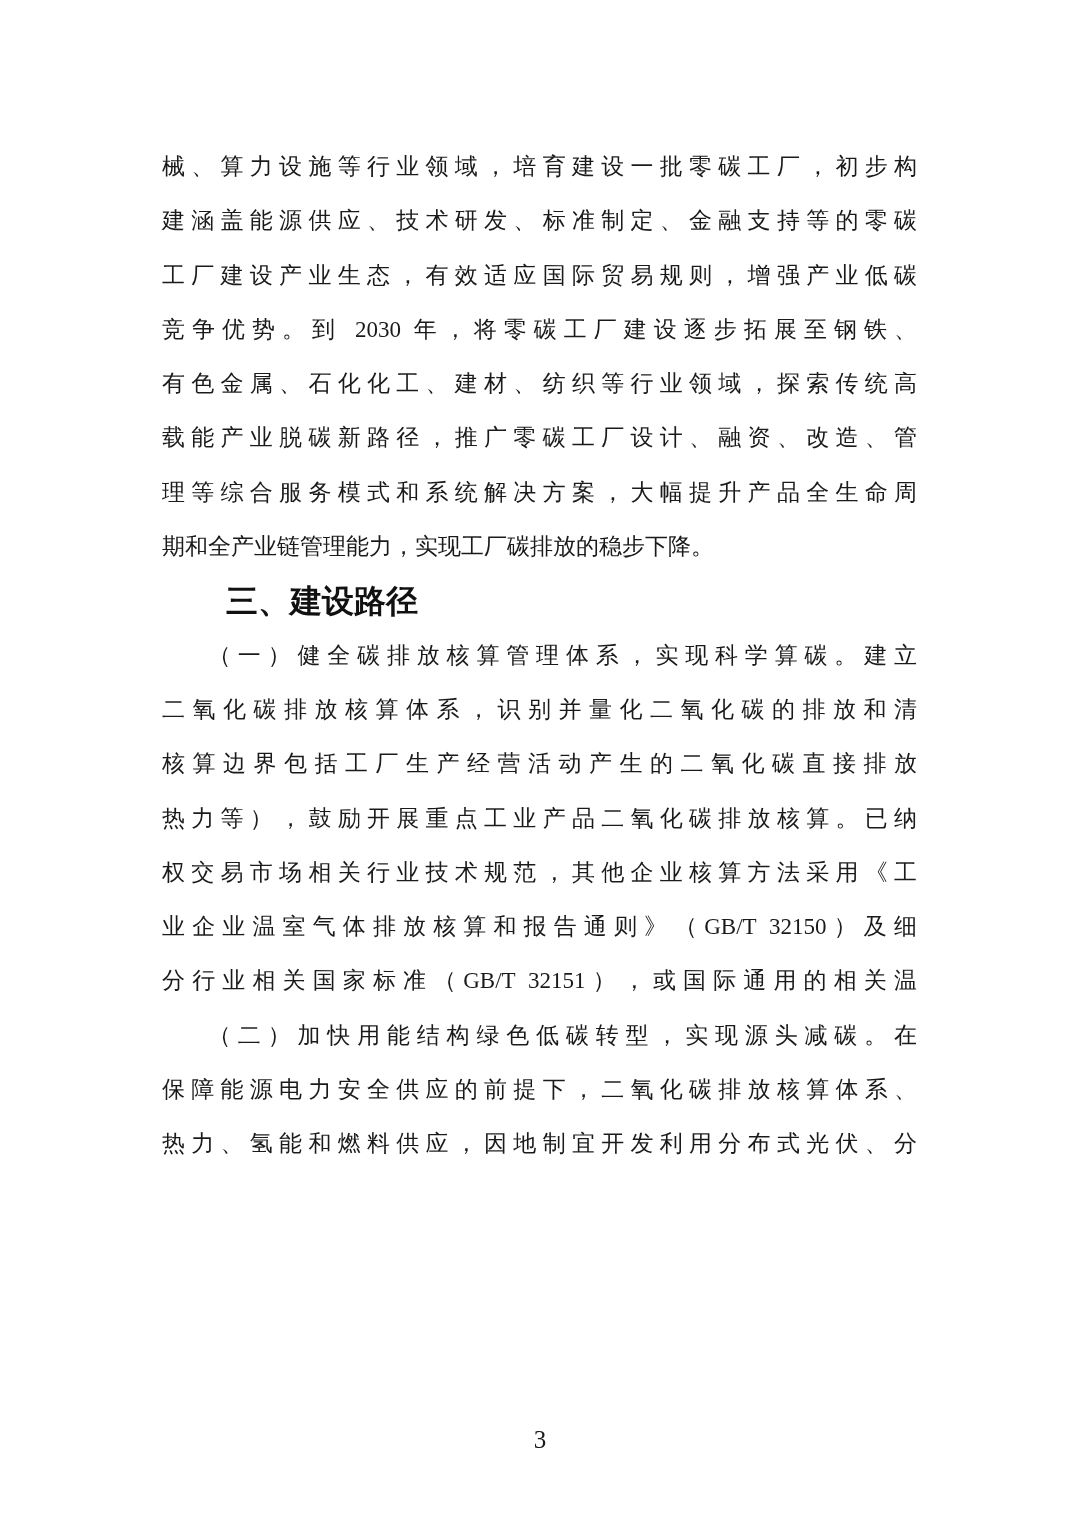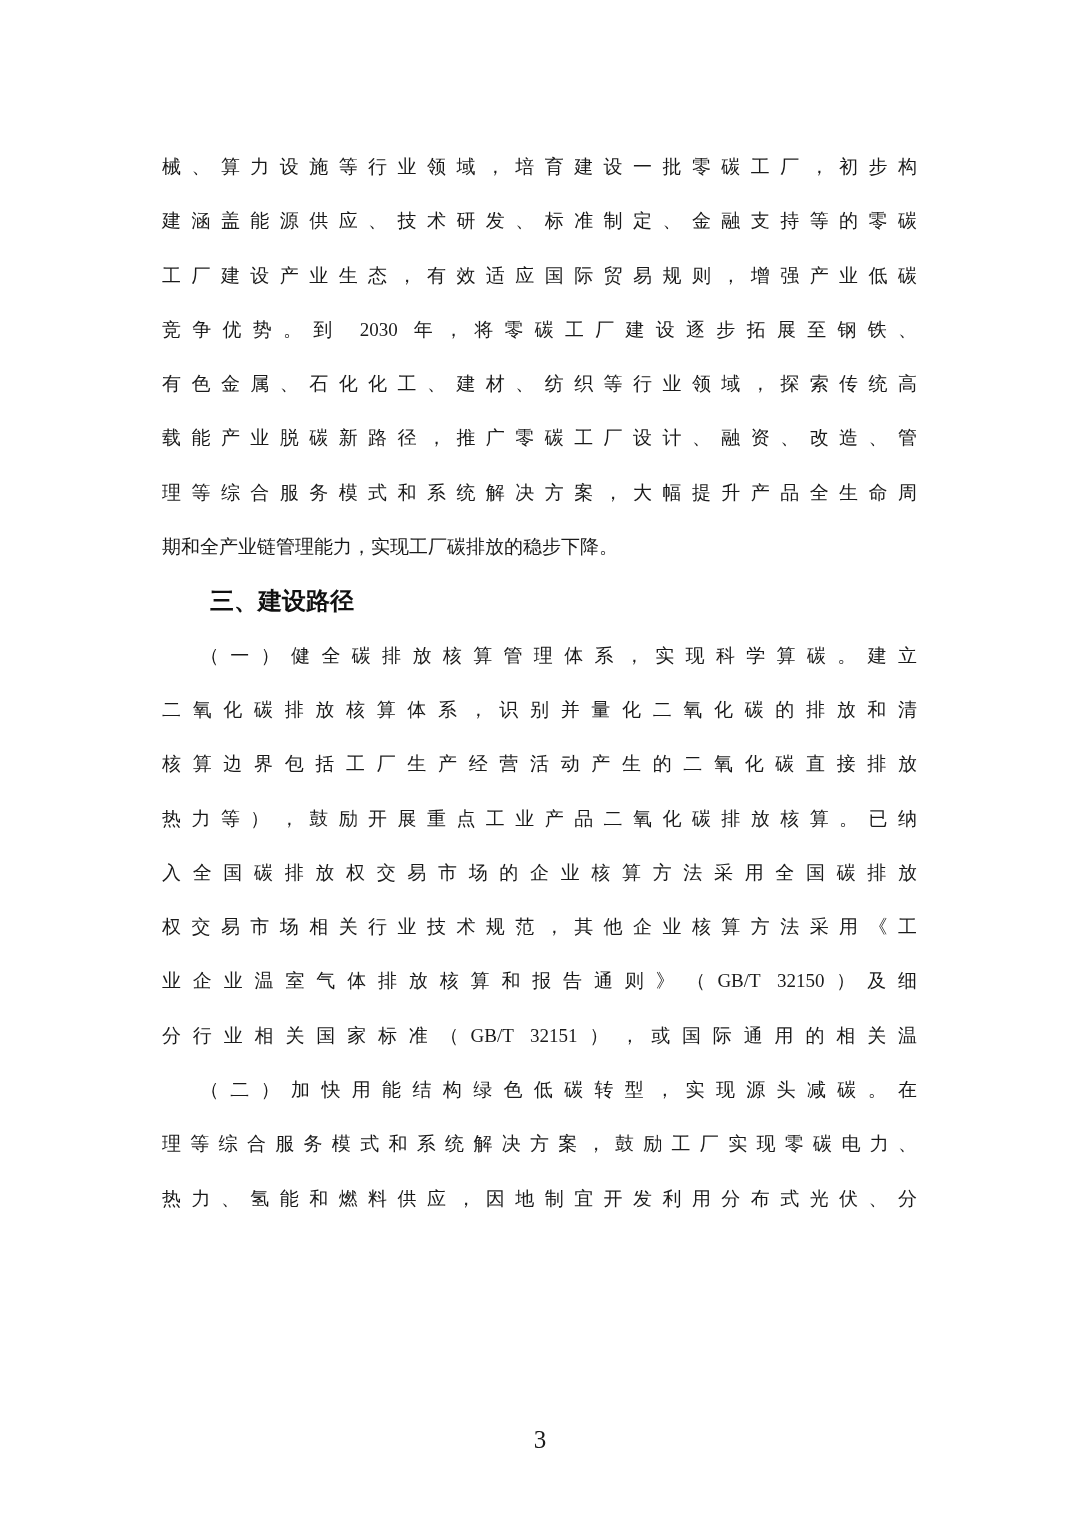--- a/index.html
+++ b/index.html
@@ -19,37 +19,37 @@
     inset: 0;
     background: #ffffff;
   }
   .doc-body {
     position: absolute;
     left: 162px;
     top: 140px;
     width: 755px;
   }
   .line {
-    font-size: 19px;
+    font-size: 23px;
     line-height: 54.3px;
     height: 54.3px;
     color: #1a1a1a;
     text-justify: inter-character;
   }
   .line.just {
     text-align: justify;
     text-align-last: justify;
   }
   .line.indent {
     text-indent: 2em;
   }
   .line.heading {
     font-family: "Liberation Sans", "DejaVu Sans", sans-serif;
     font-weight: 700;
-    font-size: 24px;
+    font-size: 32px;
     color: #111111;
   }
   .page-number {
     position: absolute;
     top: 1426px;
     left: 0;
     width: 100%;
     text-align: center;
     font-size: 25px;
     color: #1a1a1a;
@@ -67,22 +67,21 @@
       <div class="line just">竞争优势。到 2030 年，将零碳工厂建设逐步拓展至钢铁、</div>
       <div class="line just">有色金属、石化化工、建材、纺织等行业领域，探索传统高</div>
       <div class="line just">载能产业脱碳新路径，推广零碳工厂设计、融资、改造、管</div>
       <div class="line just">理等综合服务模式和系统解决方案，大幅提升产品全生命周</div>
       <div class="line">期和全产业链管理能力，实现工厂碳排放的稳步下降。</div>
       <div class="line heading indent">三、建设路径</div>
       <div class="line just indent">（一）健全碳排放核算管理体系，实现科学算碳。建立</div>
       <div class="line just">二氧化碳排放核算体系，识别并量化二氧化碳的排放和清</div>
       <div class="line just">核算边界包括工厂生产经营活动产生的二氧化碳直接排放</div>
       <div class="line just">热力等），鼓励开展重点工业产品二氧化碳排放核算。已纳</div>
-      <div class="line just">入全国碳排放权交易市场的企业核算方法采用全国碳排放</div>
       <div class="line just">权交易市场相关行业技术规范，其他企业核算方法采用《工</div>
       <div class="line just">业企业温室气体排放核算和报告通则》（GB/T 32150）及细</div>
       <div class="line just">分行业相关国家标准（GB/T 32151），或国际通用的相关温</div>
       <div class="line just indent">（二）加快用能结构绿色低碳转型，实现源头减碳。在</div>
-      <div class="line just">理等综合服务模式和系统解决方案，鼓励工厂实现零碳电力、</div>
+      <div class="line just">保障能源电力安全供应的前提下，二氧化碳排放核算体系、</div>
       <div class="line just">热力、氢能和燃料供应，因地制宜开发利用分布式光伏、分</div>
     </div>
   <div class="page-number">3</div>
 </div>
 
 </body></html>

